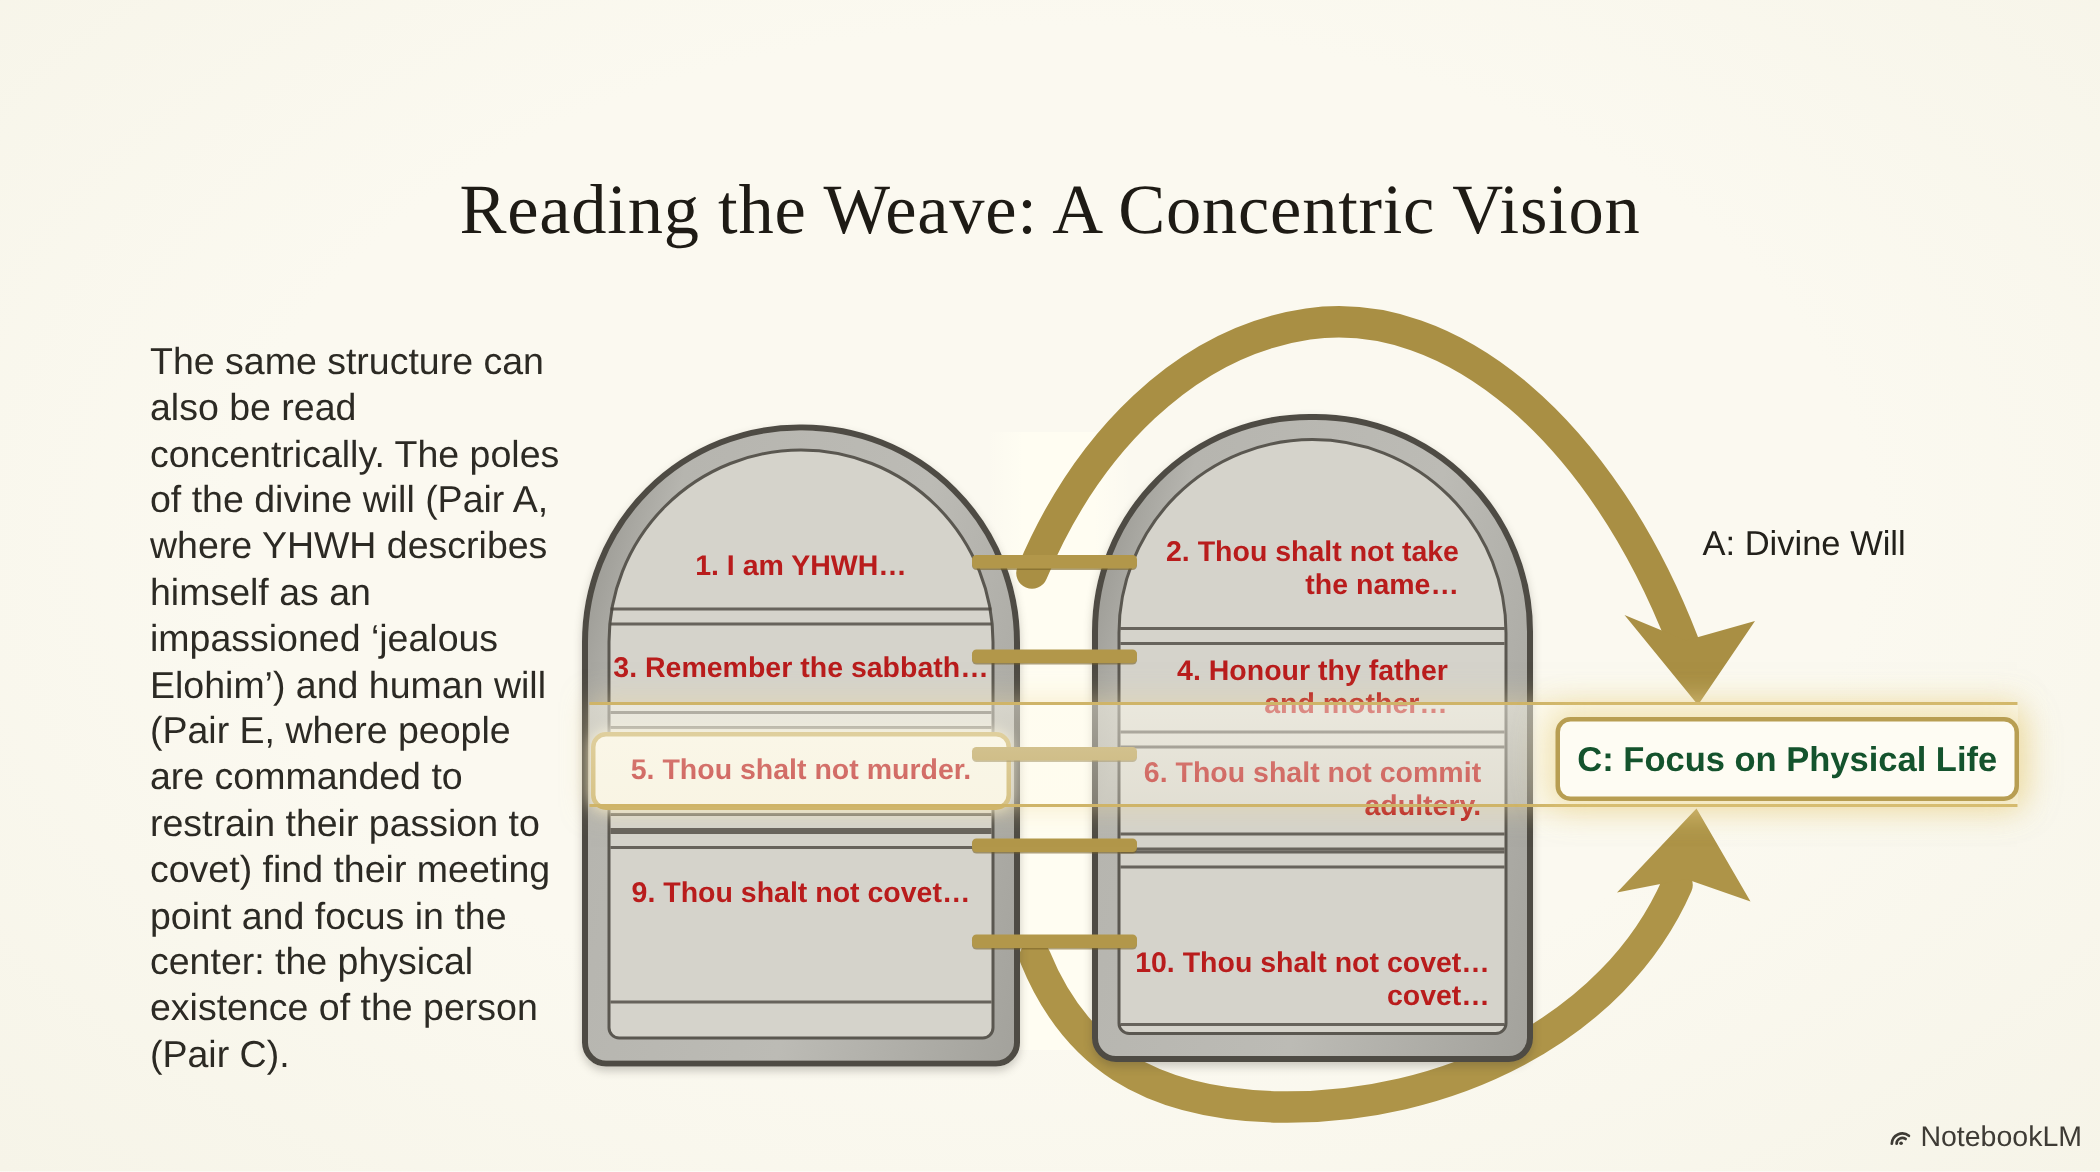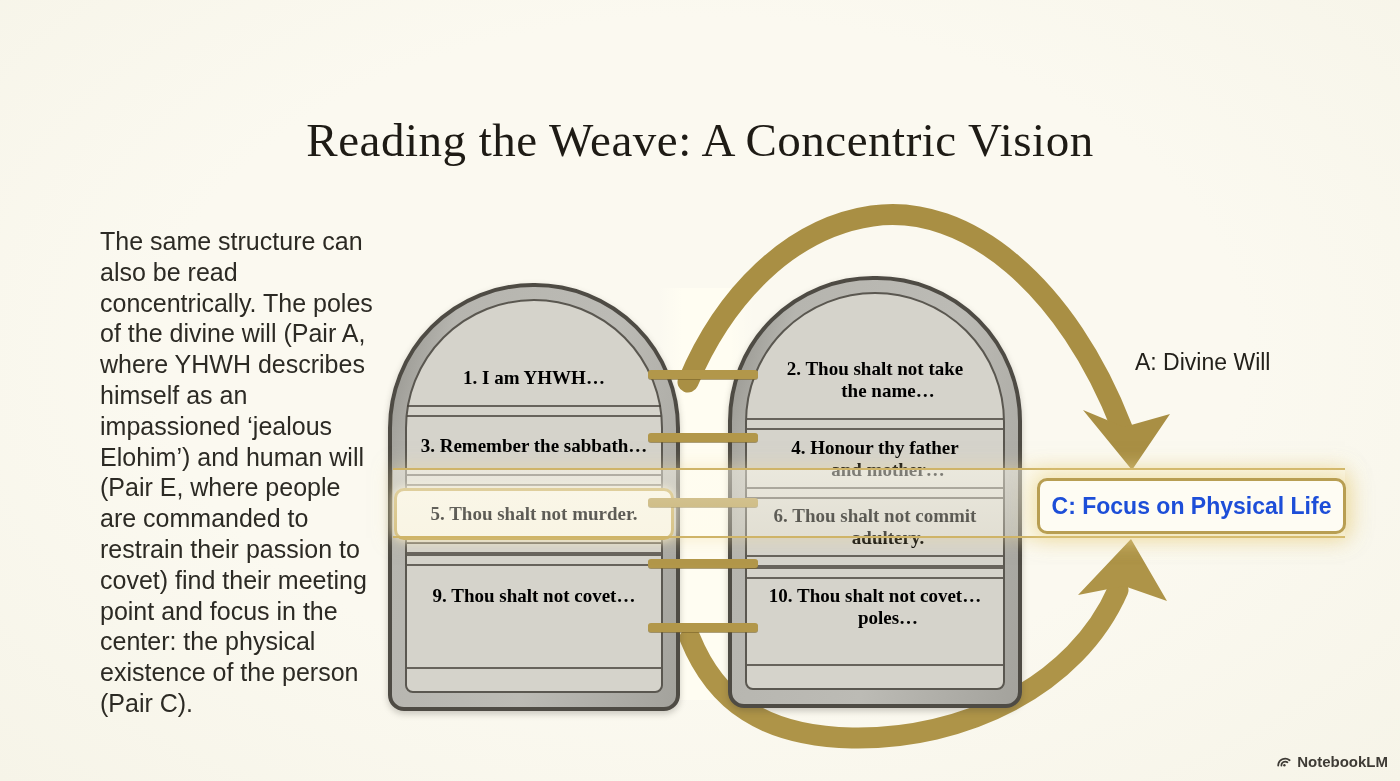--- a/index.html
+++ b/index.html
@@ -36,22 +36,22 @@
   .tablet-inner{
     position:absolute; left:13px; right:13px; top:12px; bottom:14px;
     border:2px solid #5a5750; border-radius:132px 132px 8px 8px;
     background:#d5d3cb; display:flex; flex-direction:column;
   }
   .row{position:relative; display:flex; align-items:center; justify-content:center;}
   .row.first{align-items:flex-end; padding-bottom:16px;}
   .divider{height:8px; border-top:2px solid rgba(72,68,60,.78); border-bottom:2px solid rgba(72,68,60,.78); flex:0 0 auto;}
   .tfooter{height:22px; border-top:2px solid rgba(72,68,60,.78); margin-top:auto;}
   .rowtext{
-    position:relative; z-index:1; display:inline-block; text-align:center;
-    font-size:19px; font-weight:600; color:#000000; line-height:22px;font-family:Liberation Serif, serif;
+    position:relative; z-index:1; display:inline-block; text-align:right;
+    font-size:19px; font-weight:600; color:#b91c1c; line-height:22px;
   }
   .rowtext .line2{padding-left:26px;}
   .row.hl::before{
     content:""; position:absolute; left:-13px; right:-13px; top:2px; bottom:2px;
     border:3px solid #c6ab5d; border-radius:10px; background:#f6f2e3;
     box-shadow:0 0 10px rgba(255,246,214,.9); z-index:0;
   }
   
   .bar{
     position:absolute; left:648px; width:110px; height:9px; background:#b2974a;
@@ -62,28 +62,28 @@
     position:absolute; left:393px; top:468px; width:952px; height:66px;
     border-top:2px solid #cfb468; border-bottom:2px solid #cfb468;
     background:linear-gradient(to bottom, rgba(255,252,238,.5), rgba(255,250,230,.3));
     box-shadow:0 0 18px rgba(240,220,160,.5); z-index:5; pointer-events:none;
   }
   .cbox{
     position:absolute; left:1037px; top:478px; width:303px; height:50px;
     border:3px solid #b89e52; border-radius:10px; background:#fefcf3;
     box-shadow:0 0 20px 6px rgba(232,207,130,.55);
     display:flex; align-items:center; justify-content:center; z-index:6;
-    font-size:23px; font-weight:700; color:#1d4ed8;
+    font-size:23px; font-weight:700; color:#14532d;
   }
   .side-label{position:absolute; font-size:23px; font-weight:500; color:#23211b; z-index:6;}
   .label-a{left:1135px; top:349px;}
   .label-e{left:1142px; top:607px;}
   .watermark{
     position:absolute; right:12px; bottom:11px; display:flex; align-items:center; gap:5px;
-    font-size:15px; font-weight:700; color:#3e3b35; z-index:7;
+    font-size:19px; font-weight:400; color:#3e3b35; z-index:7;
   }
 </style>
 </head>
 <body>
 
 <div class="slide">
 
   <h1 class="title">Reading the Weave: A Concentric Vision</h1>
 
   <p class="paragraph">The same structure can also be read concentrically. The poles of the divine will (Pair A, where YHWH describes himself as an impassioned ‘jealous Elohim’) and human will (Pair E, where people are commanded to restrain their passion to covet) find their meeting point and focus in the center: the physical existence of the person (Pair C).</p>
@@ -144,24 +144,24 @@
       </div>
       <div class="divider"></div>
       <div class="row" style="flex:0 0 56px;">
         <div class="rowtext">
           <div>6. Thou shalt not commit</div>
           <div class="line2">adultery.</div>
         </div>
       </div>
       <div class="divider"></div>
       <div class="divider"></div>
-      <div class="row" style="flex:0 0 56px;">
+      <div class="row" style="flex:0 0 56px;margin-top:47px;">
         <div class="rowtext">
           <div>10. Thou shalt not covet…</div>
-          <div class="line2">poles…</div>
+          <div class="line2">covet…</div>
         </div>
       </div>
       <div class="tfooter"></div>
     </div>
   </div>
 
   <div class="bar" style="top:370px;"></div>
   <div class="bar" style="top:433px;"></div>
   <div class="bar" style="top:498px;"></div>
   <div class="bar" style="top:559px;"></div>

